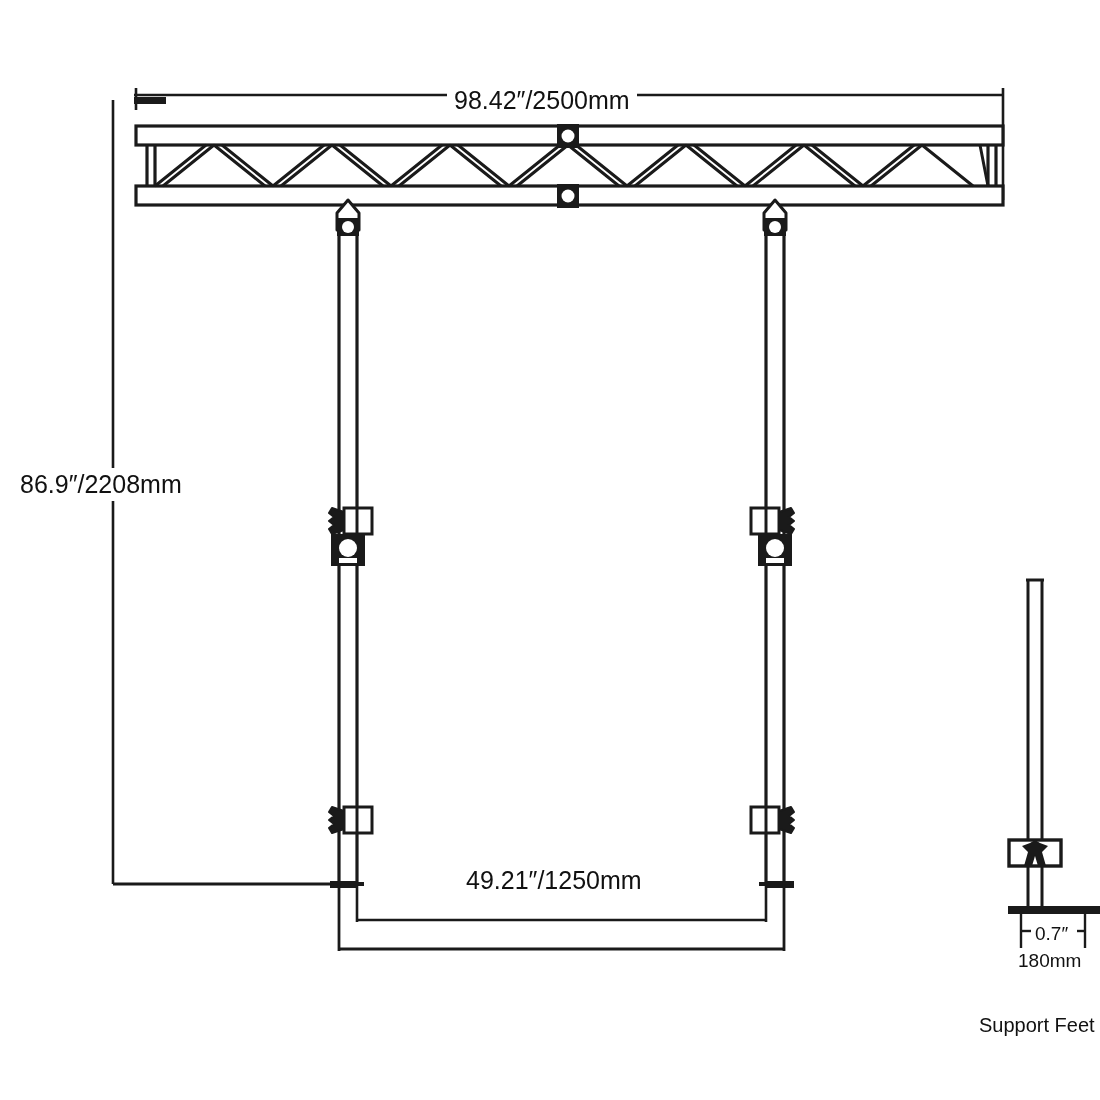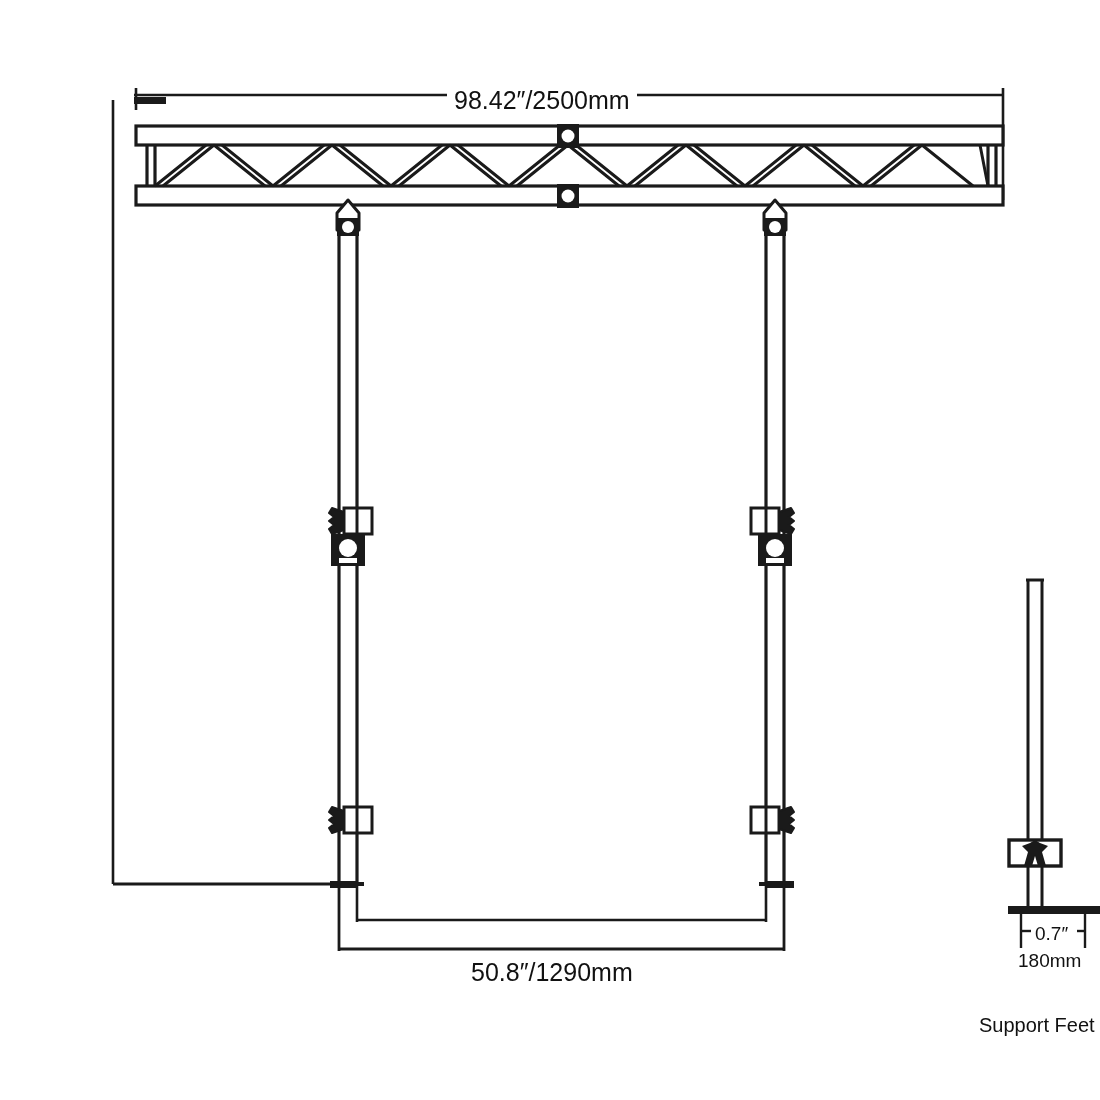--- a/index.html
+++ b/index.html
@@ -142,23 +142,24 @@
 
       <line x1="1021" y1="914" x2="1021" y2="948" stroke="#1a1a1a" stroke-width="2.4"></line>
       <line x1="1085" y1="914" x2="1085" y2="948" stroke="#1a1a1a" stroke-width="2.4"></line>
       <line x1="1021" y1="931" x2="1031" y2="931" stroke="#1a1a1a" stroke-width="2.4"></line>
       <line x1="1077" y1="931" x2="1085" y2="931" stroke="#1a1a1a" stroke-width="2.4"></line>
     </g>
   </svg>
 
   <div class="dimtext t-span">98.42″/2500mm</div>
 
+  <div class="dimtext t-height">86.9″/2208mm</div>
 
+  <div class="dimtext t-inner">49.21″/1250mm</div>
 
-  <div class="dimtext t-outer">50.8″/1290mm</div>
 
   <div class="dimtext t-foot-in">0.7″</div>
 
   <div class="dimtext t-foot-mm">180mm</div>
 
   <div class="dimtext t-foot-lb">Support Feet</div>
 
 </div>
 
 </body></html>

